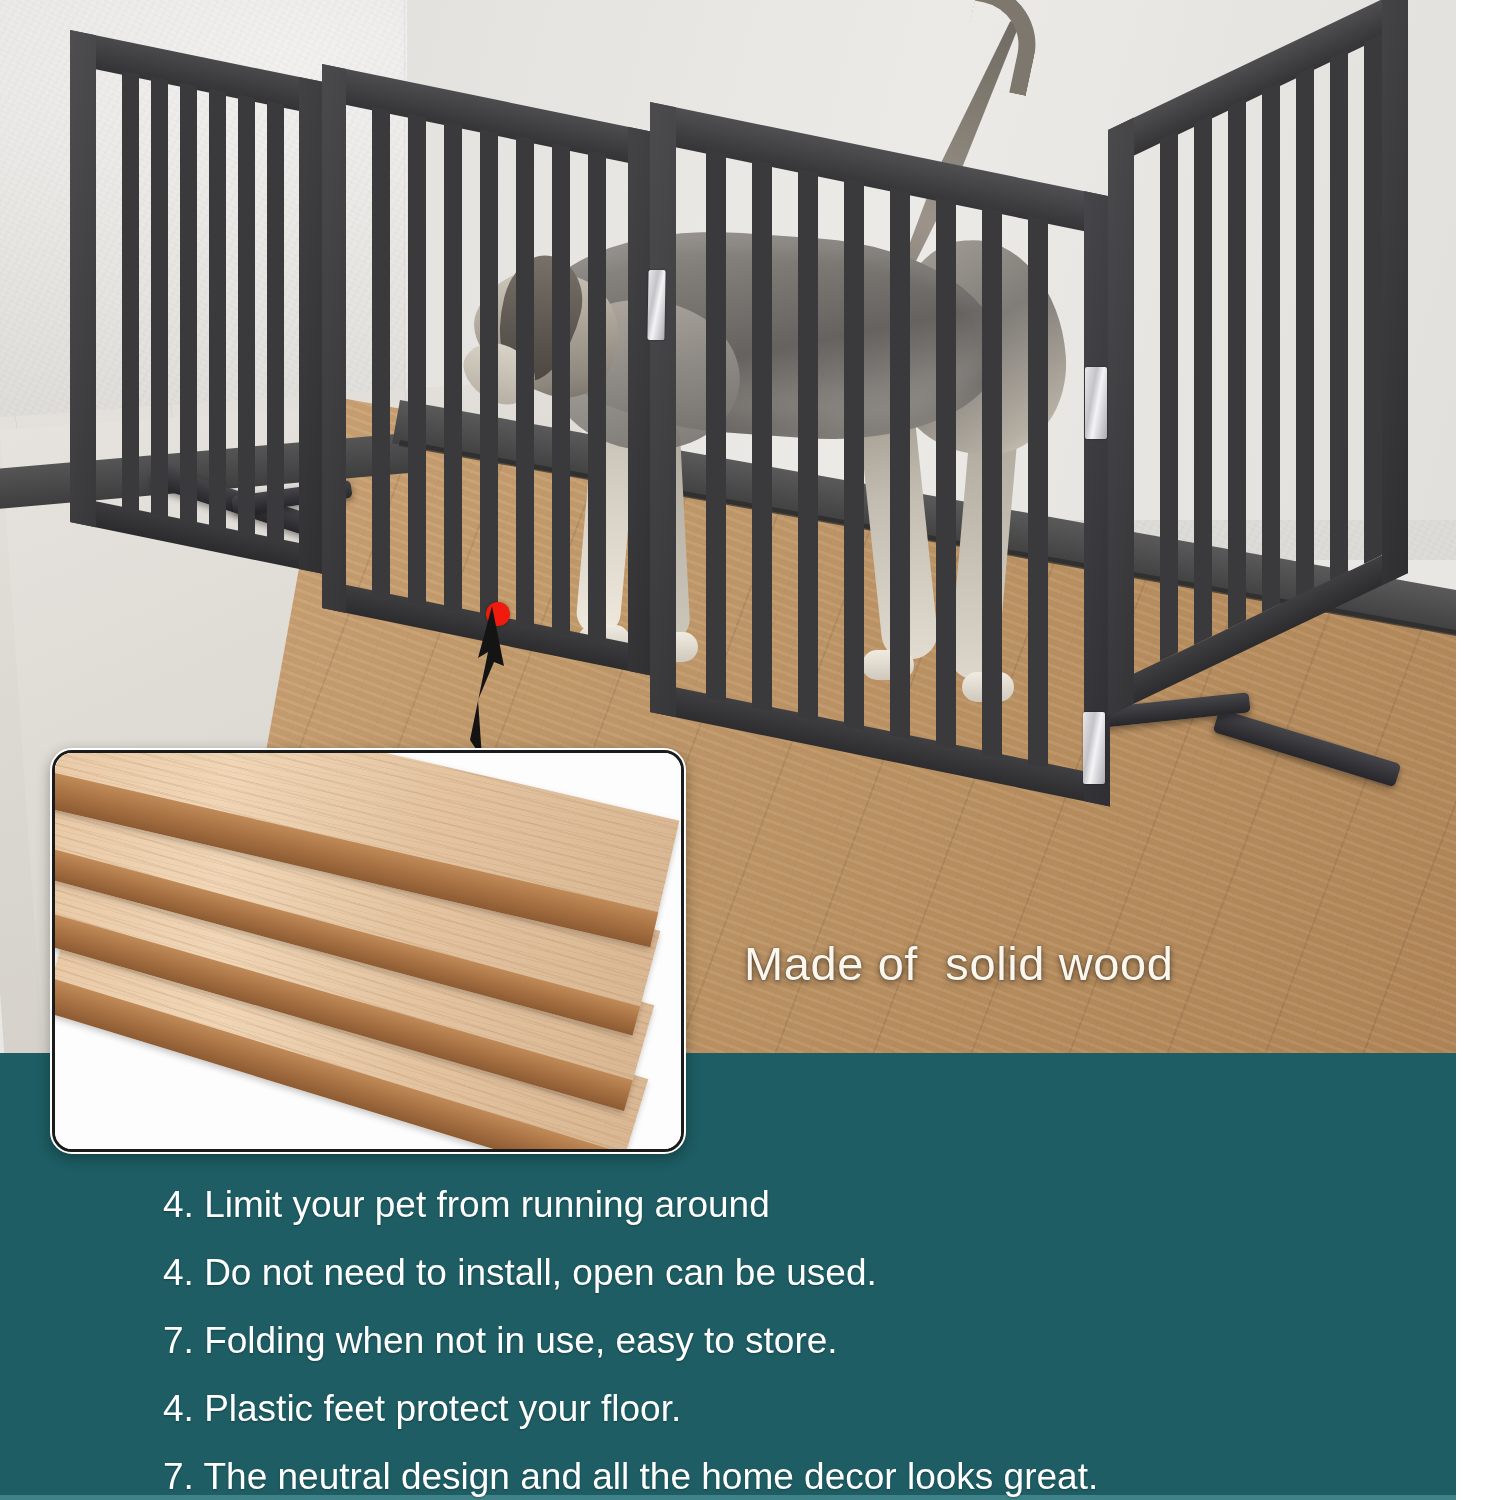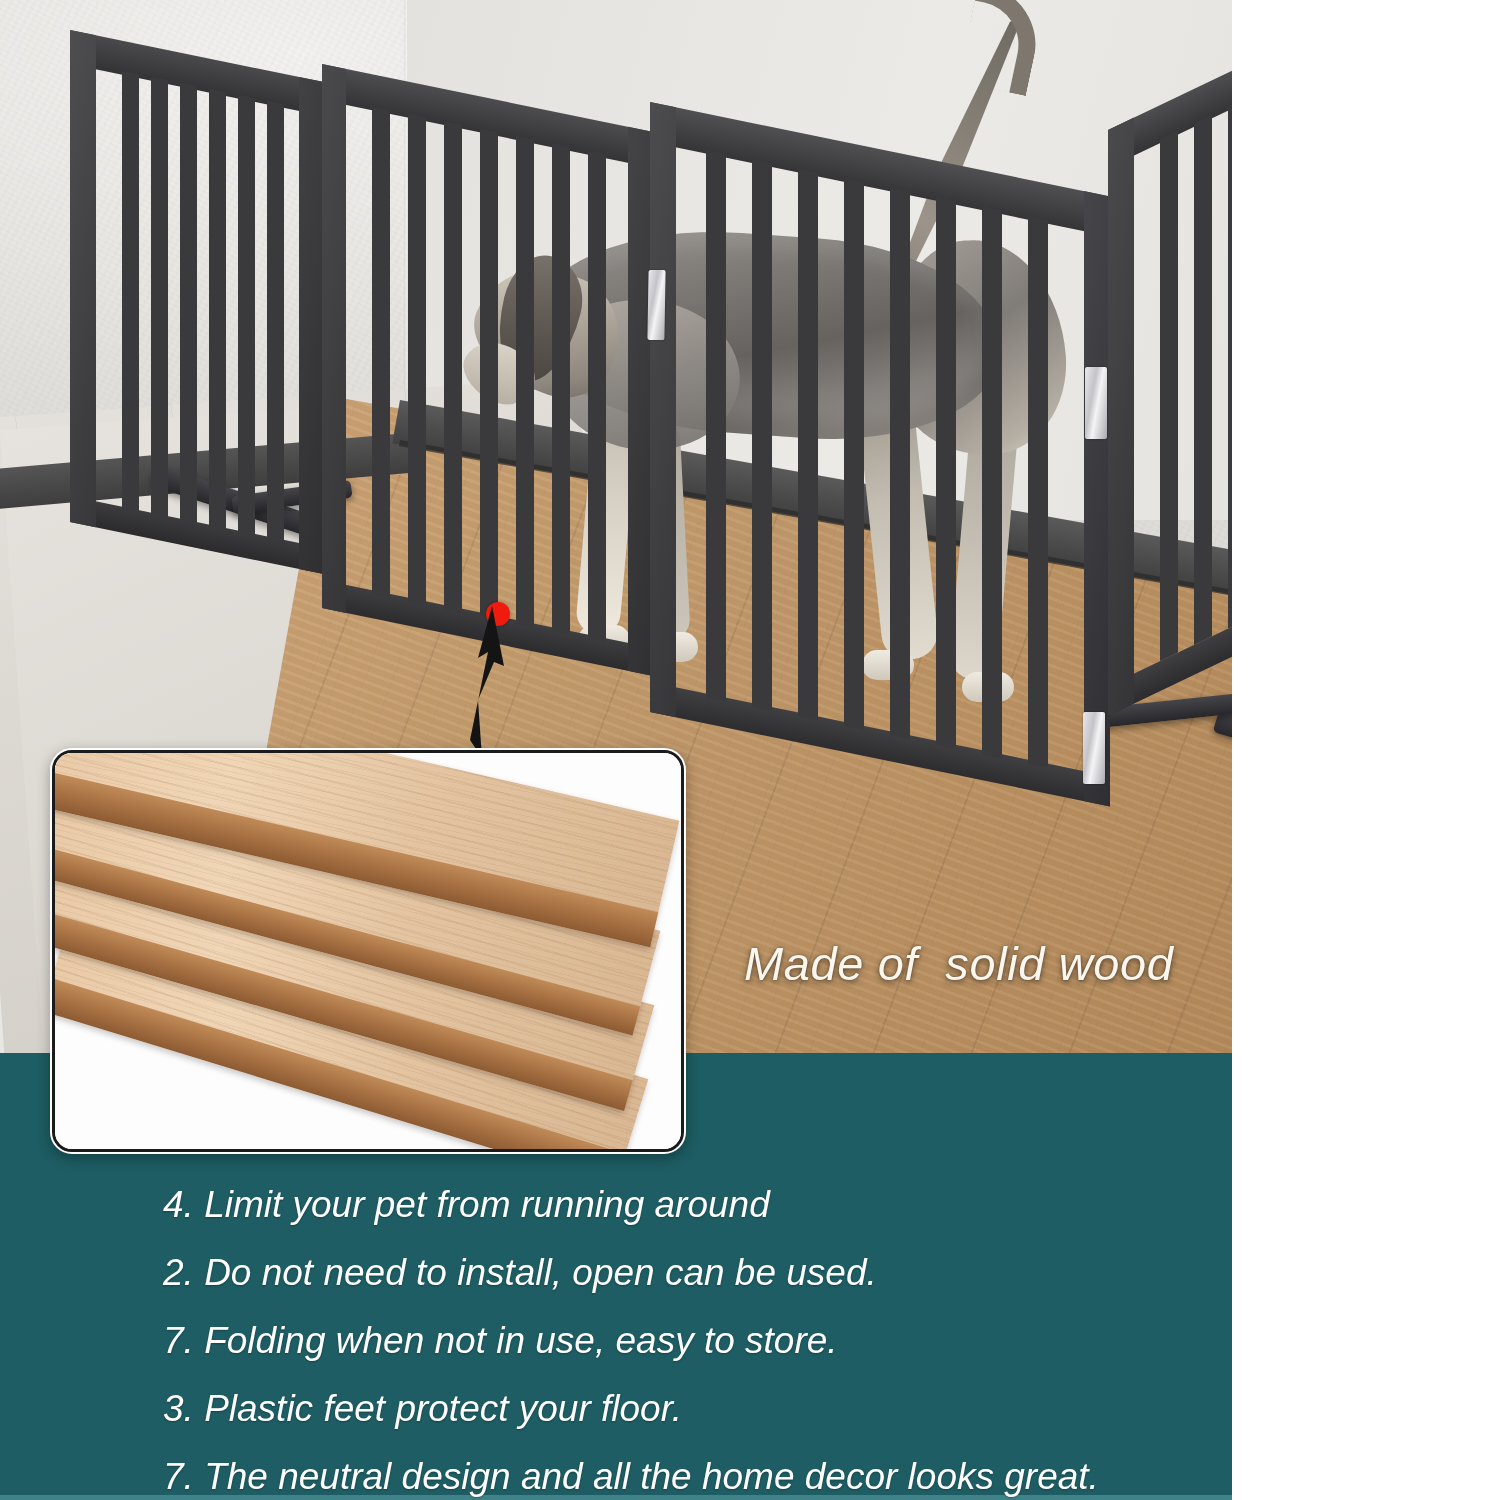--- a/index.html
+++ b/index.html
@@ -3,21 +3,21 @@
 <meta charset="utf-8">
 <style>
   * { margin:0; padding:0; box-sizing:border-box; }
   html,body{ background:#ffffff; }
   body{
     width:1500px; height:1500px;
     font-family:"Liberation Sans", sans-serif;
     overflow:hidden; position:relative;
   }
 
-  #stage{ position:absolute; inset:0; width:1232px; height:1500px; overflow:hidden;font-style:italic; }
+  #stage{ position:absolute; inset:0; width:1456px; height:1500px; overflow:hidden; }
 
   
   .photo{
     position:absolute; left:0; top:0; width:1500px; height:1053px;
     overflow:hidden; background:#e9e7e4;
   }
   
   .wall{
     position:absolute; left:0; top:0; width:1500px; height:560px;
     background:
@@ -430,19 +430,19 @@
     </div>
 
     <div class="board" style="left:-22px;top:-6px;width:640px;height:130px;transform:rotate(13deg);">
       <div class="face"></div>
       <div class="edge" style="height:36px;"></div>
     </div>
   </div>
 
   <div class="bullets">
     <div class="bullet">4. Limit your pet from running around</div>
-    <div class="bullet">2. Do not need to install, open can be used.</div>
+    <div class="bullet">4. Do not need to install, open can be used.</div>
     <div class="bullet">7. Folding when not in use, easy to store.</div>
-    <div class="bullet">3. Plastic feet protect your floor.</div>
+    <div class="bullet">4. Plastic feet protect your floor.</div>
     <div class="bullet">7. The neutral design and all the home decor looks great.</div>
   </div>
 
 </div>
 
 </body></html>

